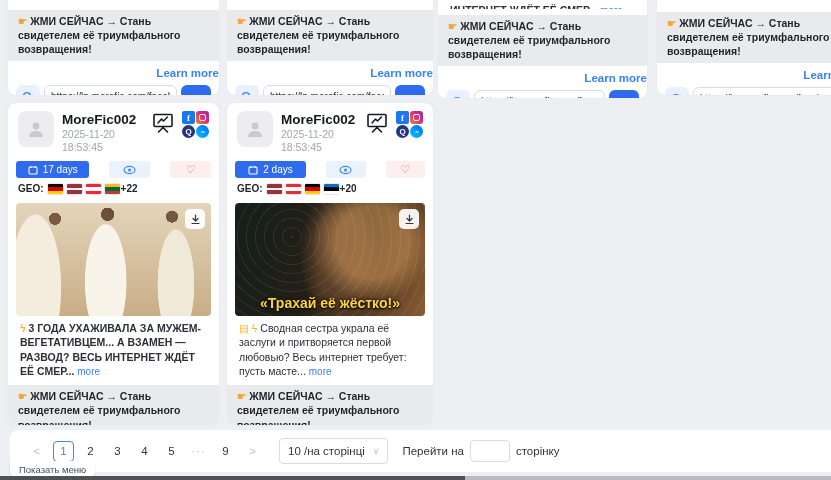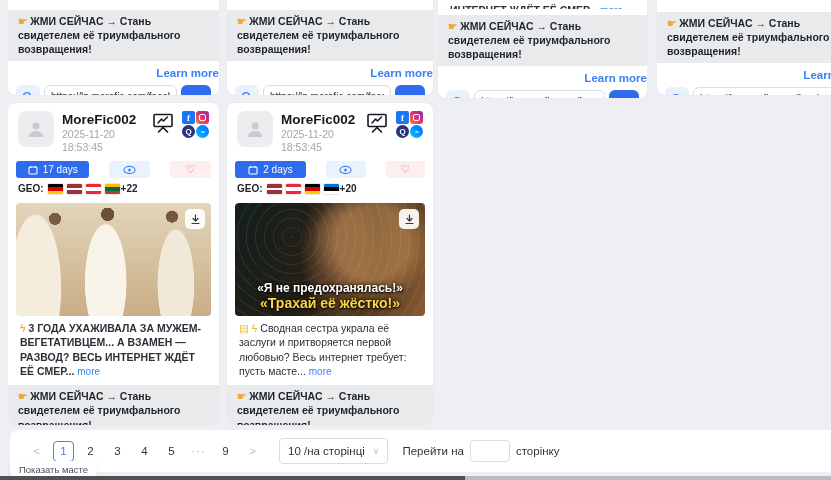--- a/index.html
+++ b/index.html
@@ -337,21 +337,20 @@
       <span class="plus">+20</span>
     </div>
     <div class="creative img-rain">
       <div class="img-dl">
         <svg width="11" height="11" viewBox="0 0 11 11">
             <path d="M5.5 1v5.5M3 4.5l2.5 2.5L8 4.5" fill="none" stroke="#33373d" stroke-width="1.2" stroke-linecap="round" stroke-linejoin="round"></path>
             <line x1="2" y1="9.5" x2="9" y2="9.5" stroke="#33373d" stroke-width="1.2" stroke-linecap="round"></line>
           </svg>
       </div>
       <div class="overlay">
-        <div class="ov1">«Я не предохранялась!»</div>
         <div class="ov2">«Трахай её жёстко!»</div>
       </div>
     </div>
     <div class="body-text" style="font-weight:normal">
       <span class="emoji-bolt">▤ ϟ</span>
       <span>Сводная сестра украла её заслуги и притворяется первой любовью? Весь интернет требует: пусть масте...</span>
       <span class="more">more</span>
     </div>
     <div class="cta-block">
       <span class="emoji-hand">☛</span>
@@ -417,17 +416,17 @@
     <span>10 /на сторінці</span>
     <span class="chev">∨</span>
   </div>
   <div class="goto">
     <span>Перейти на</span>
     <input style="">
     <span>сторінку</span>
   </div>
 </div>
 
-<div class="menu-tab">Показать масте</div>
+<div class="menu-tab">Показать меню</div>
 
 <div class="hscroll-track">
   <div class="hscroll-thumb"></div>
 </div>
 
 </body></html>

